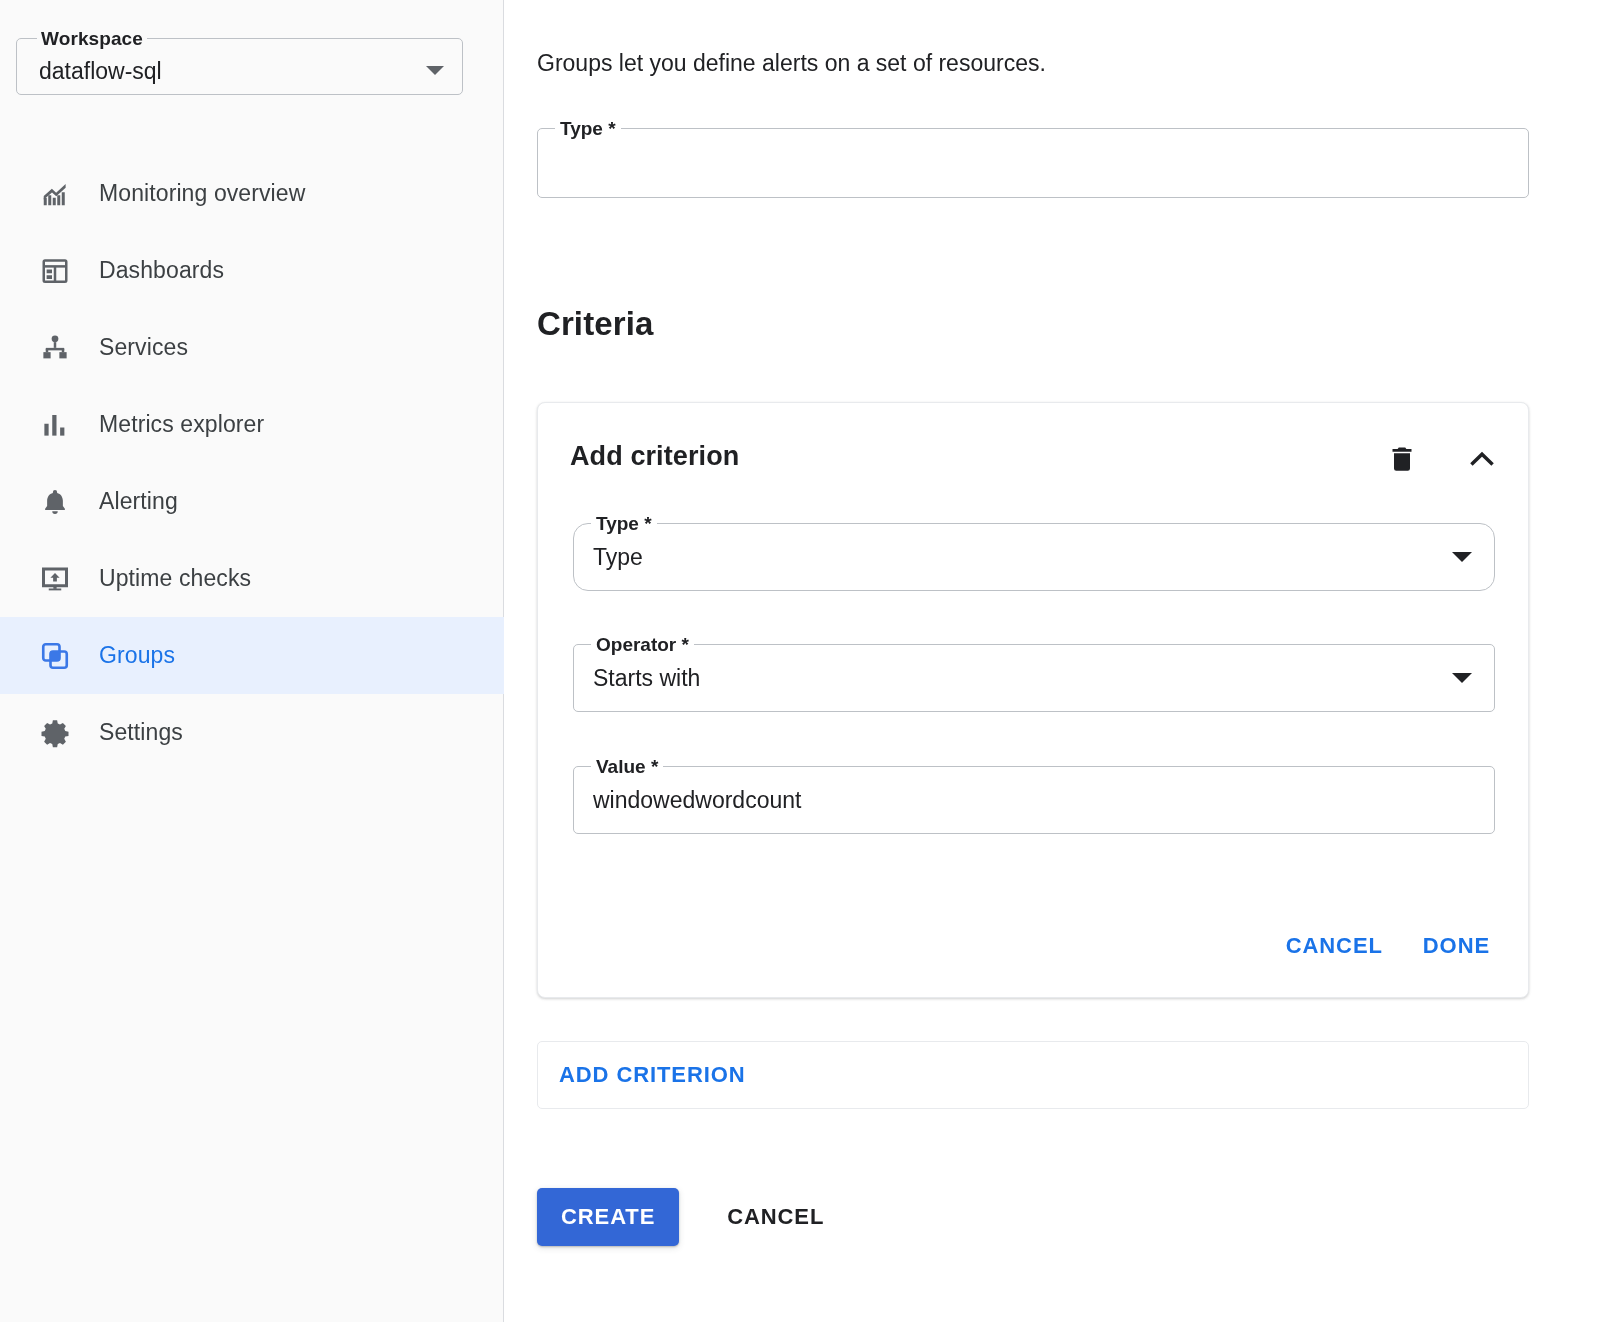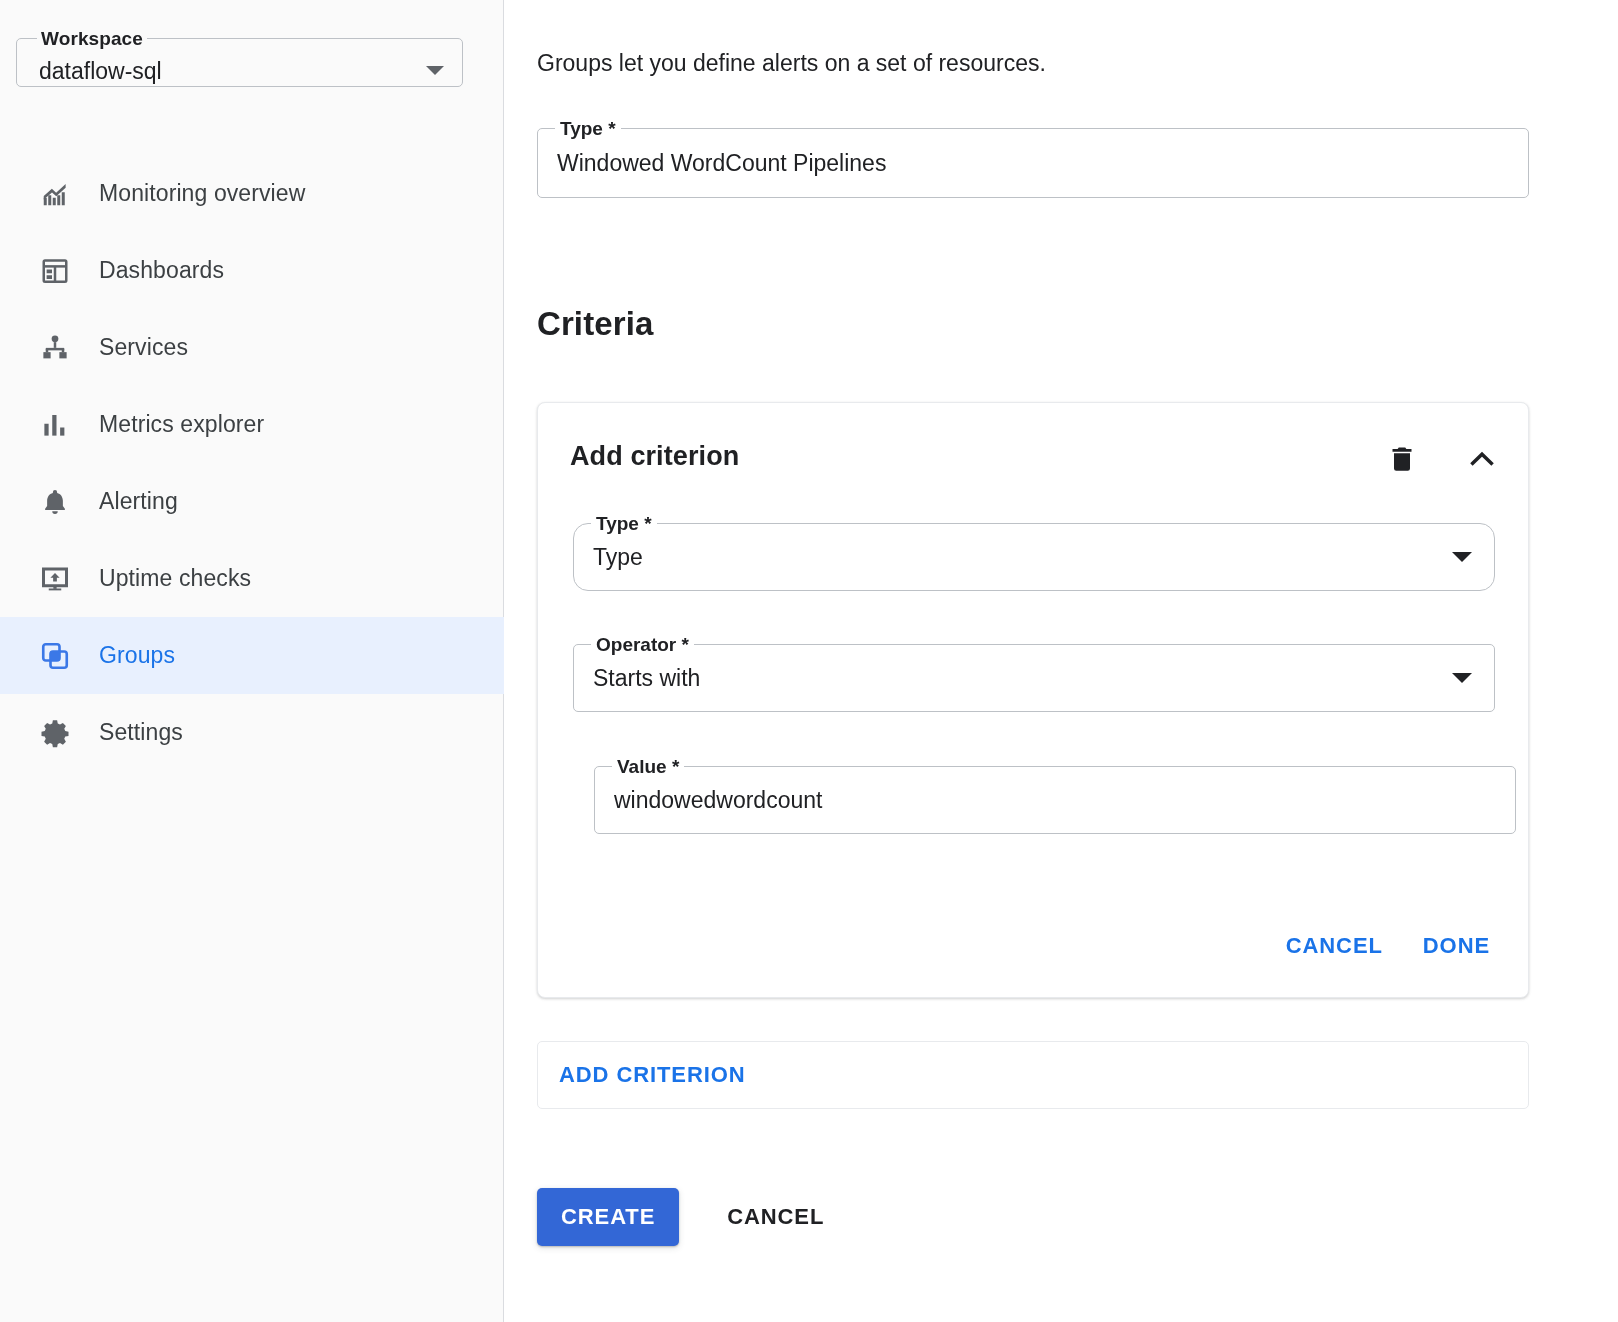--- a/index.html
+++ b/index.html
@@ -22,21 +22,21 @@
     width: 504px;
     flex: 0 0 504px;
     height: 1322px;
     background: #fafafa;
     border-right: 1px solid #dadce0;
     position: relative;
   }
   .workspace-select {
     position: absolute;
     left: 16px; top: 38px;
-    width: 447px; height: 49px;
+    width: 447px; height: 57px;
     border: 1px solid #bdc1c6;
     border-radius: 5px;
     background: #fafafa;
   }
   .workspace-legend {
     position: absolute;
     left: 20px; top: -11px;
     background: #fafafa;
     padding: 0 4px;
     font-size: 19px;
@@ -177,21 +177,21 @@
     position: absolute;
     width: 44px; height: 44px;
     display: flex; align-items: center; justify-content: center;
     cursor: pointer;
   }
   .trash-btn { right: 104px; top: 36px; }
   .collapse-btn { right: 24px; top: 36px; }
 
   .type-field     { left: 35px; top: 120px;  width: 922px; height: 68px; border-radius: 15px; }
   .operator-field { left: 35px; top: 241px;  width: 922px; height: 68px; }
-  .value-field    { left: 35px; top: 363px;  width: 922px; height: 68px; margin-left: 21px; }
+  .value-field    { left: 35px; top: 363px;  width: 922px; height: 68px; }
 
   .card-actions {
     position: absolute;
     right: 24px; bottom: 28px;
     display: flex;
     align-items: center;
     gap: 12px;
   }
   .text-btn {
     background: none;
@@ -375,21 +375,20 @@
 
     </nav>
   </aside>
 
   <main class="main">
 
     <div class="intro">Groups let you define alerts on a set of resources.</div>
 
     <div class="field name-field">
       <span class="field-legend">Type *</span>
-      <span class="field-value" placeholder="">Windowed WordCount Pipelines</span>
     </div>
 
     <div class="section-title">Criteria</div>
 
     <section class="criterion-card">
 
       <div class="card-head-title">Add criterion</div>
 
       <div class="icon-btn trash-btn">
         <span>

